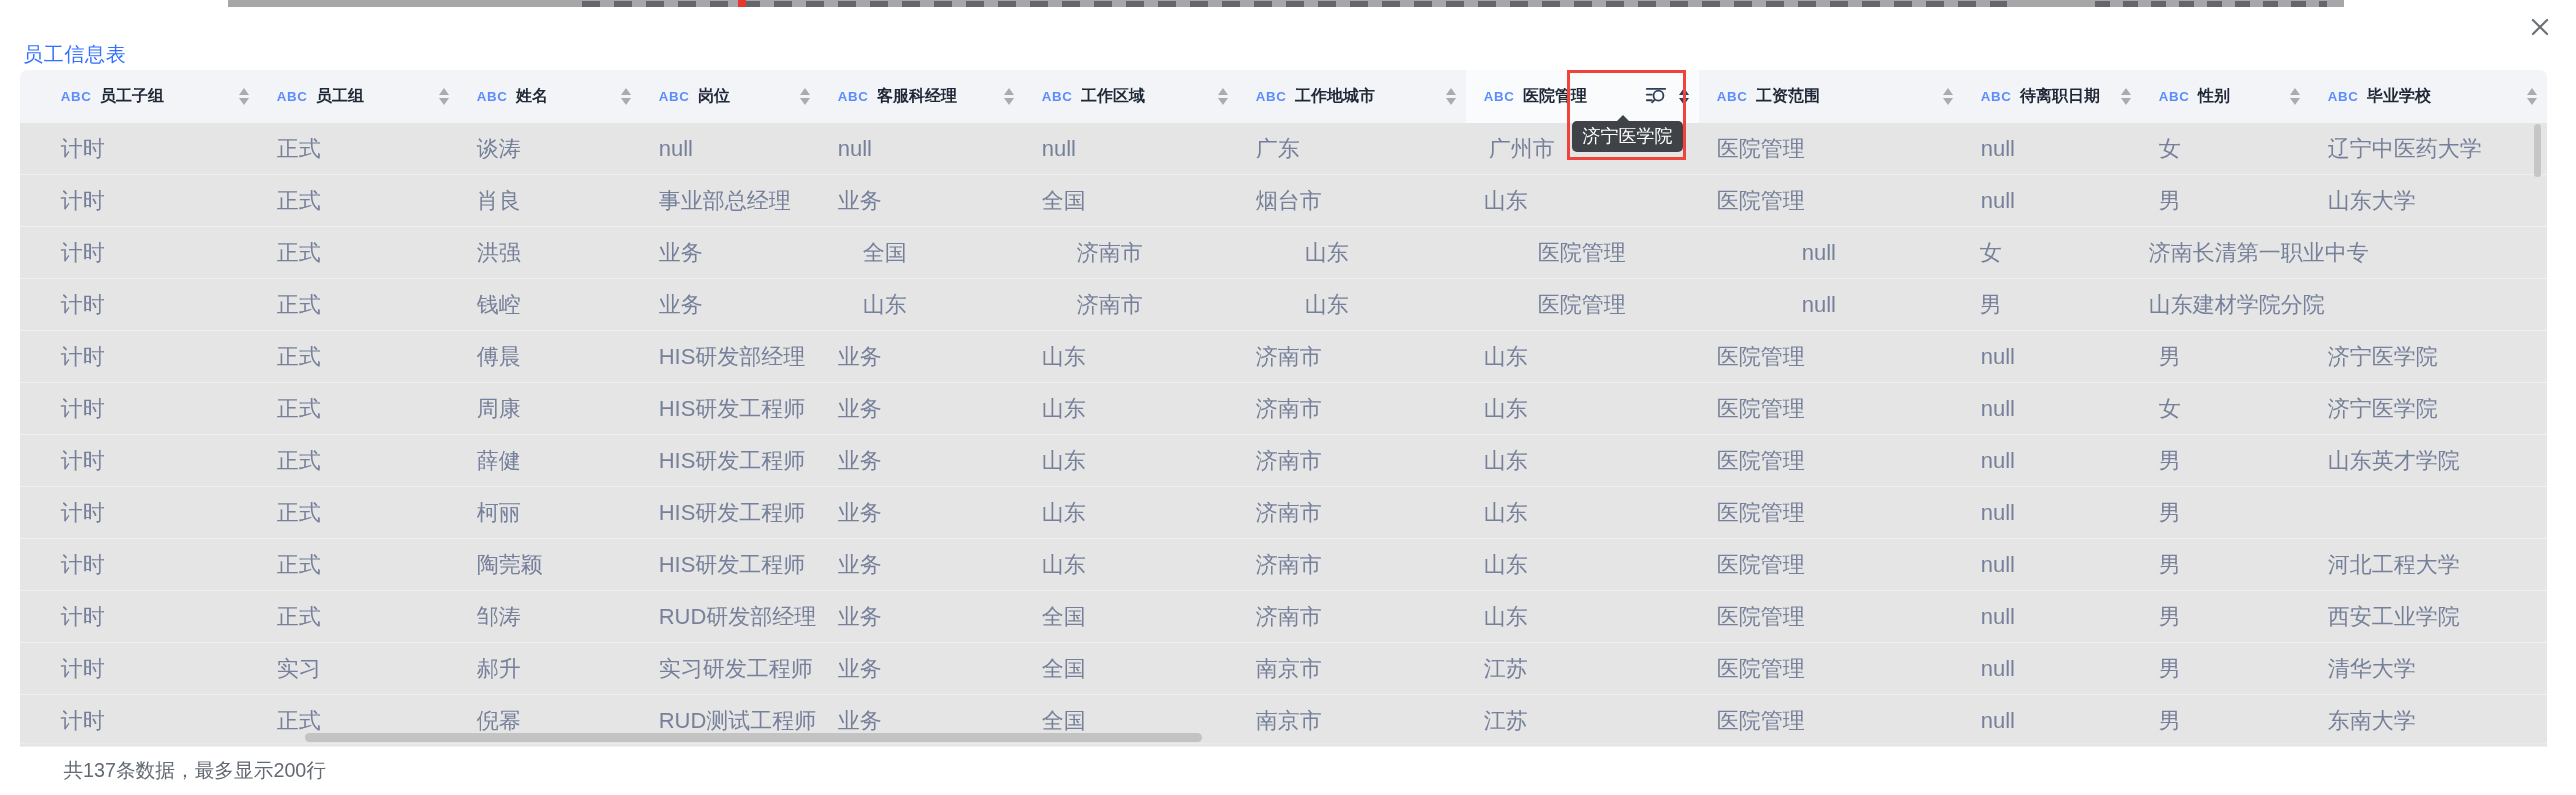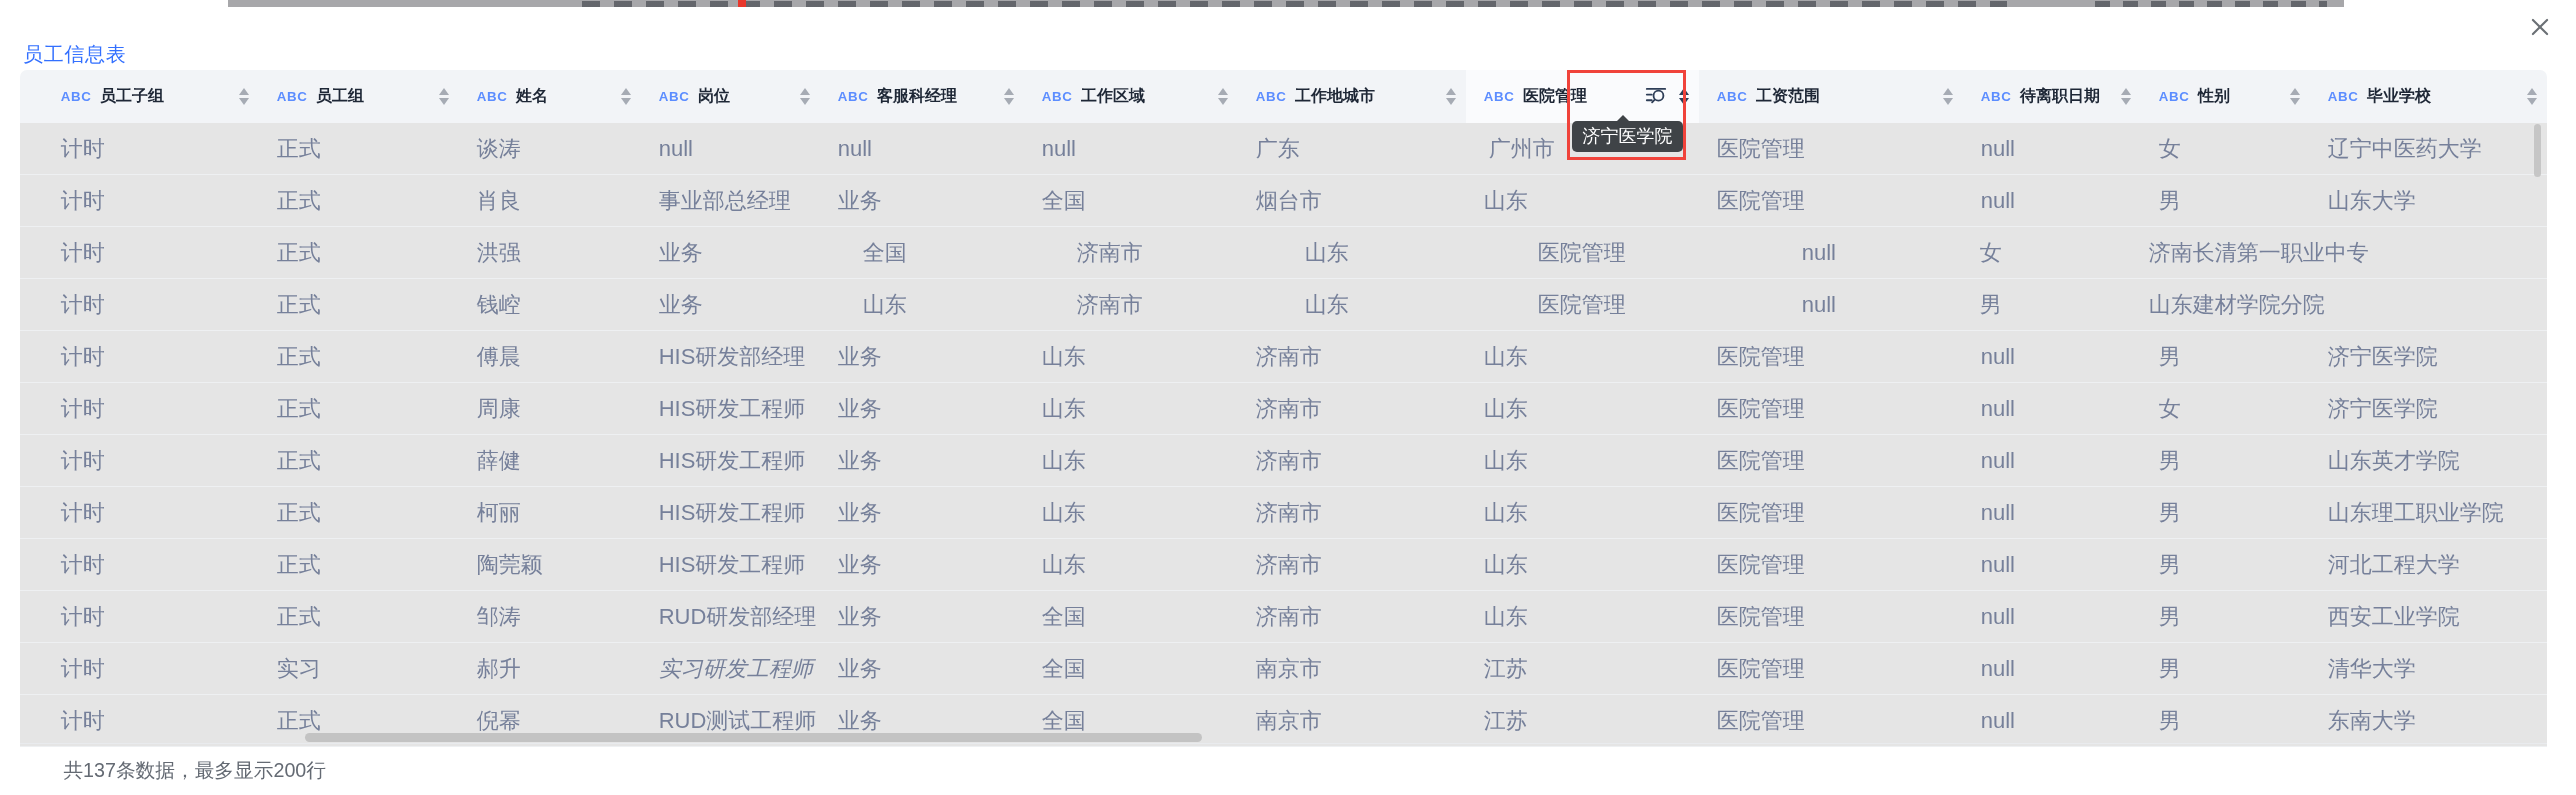--- a/index.html
+++ b/index.html
@@ -287,21 +287,20 @@
         <div class="cell" style="width: 200px;">正式</div>
         <div class="cell" style="width: 182px;">柯丽</div>
         <div class="cell" style="width: 179px;">HIS研发工程师</div>
         <div class="cell" style="width: 204px;">业务</div>
         <div class="cell" style="width: 214px;">山东</div>
         <div class="cell" style="width: 228px;">济南市</div>
         <div class="cell" style="width: 233px;">山东</div>
         <div class="cell" style="width: 264px;">医院管理</div>
         <div class="cell" style="width: 178px;">null</div>
         <div class="cell" style="width: 169px;">男</div>
-        <div class="cell" style="width: 237px;">山东理工职业学院</div>
       </div>
       <div class="trow">
         <div class="cell first" style="width: 239px;">计时</div>
         <div class="cell" style="width: 200px;">正式</div>
         <div class="cell" style="width: 182px;">陶莞颖</div>
         <div class="cell" style="width: 179px;">HIS研发工程师</div>
         <div class="cell" style="width: 204px;">业务</div>
         <div class="cell" style="width: 214px;">山东</div>
         <div class="cell" style="width: 228px;">济南市</div>
         <div class="cell" style="width: 233px;">山东</div>
@@ -321,21 +320,21 @@
         <div class="cell" style="width: 233px;">山东</div>
         <div class="cell" style="width: 264px;">医院管理</div>
         <div class="cell" style="width: 178px;">null</div>
         <div class="cell" style="width: 169px;">男</div>
         <div class="cell" style="width: 237px;">西安工业学院</div>
       </div>
       <div class="trow">
         <div class="cell first" style="width: 239px;">计时</div>
         <div class="cell" style="width: 200px;">实习</div>
         <div class="cell" style="width: 182px;">郝升</div>
-        <div class="cell" style="width: 179px; font-style: italic;">实习研发工程师</div>
+        <div class="cell" style="width: 179px;">实习研发工程师</div>
         <div class="cell" style="width: 204px;">业务</div>
         <div class="cell" style="width: 214px;">全国</div>
         <div class="cell" style="width: 228px;">南京市</div>
         <div class="cell" style="width: 233px;">江苏</div>
         <div class="cell" style="width: 264px;">医院管理</div>
         <div class="cell" style="width: 178px;">null</div>
         <div class="cell" style="width: 169px;">男</div>
         <div class="cell" style="width: 237px;">清华大学</div>
       </div>
       <div class="trow">

